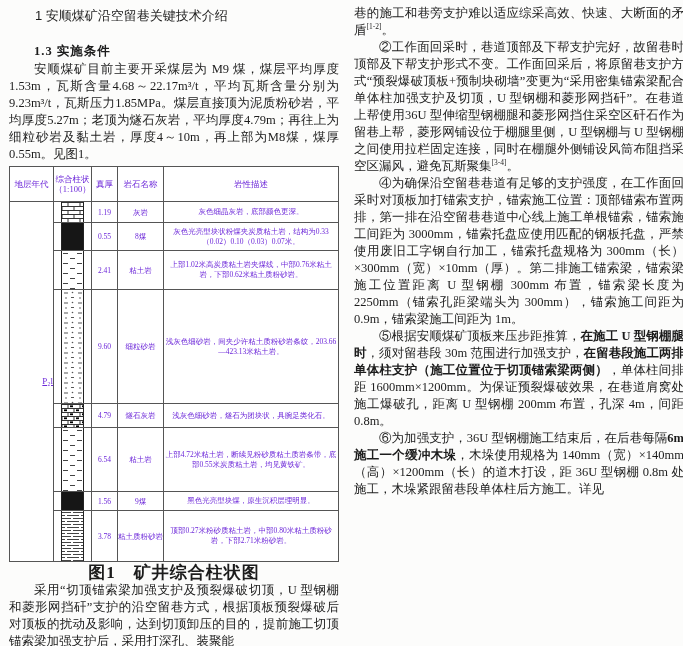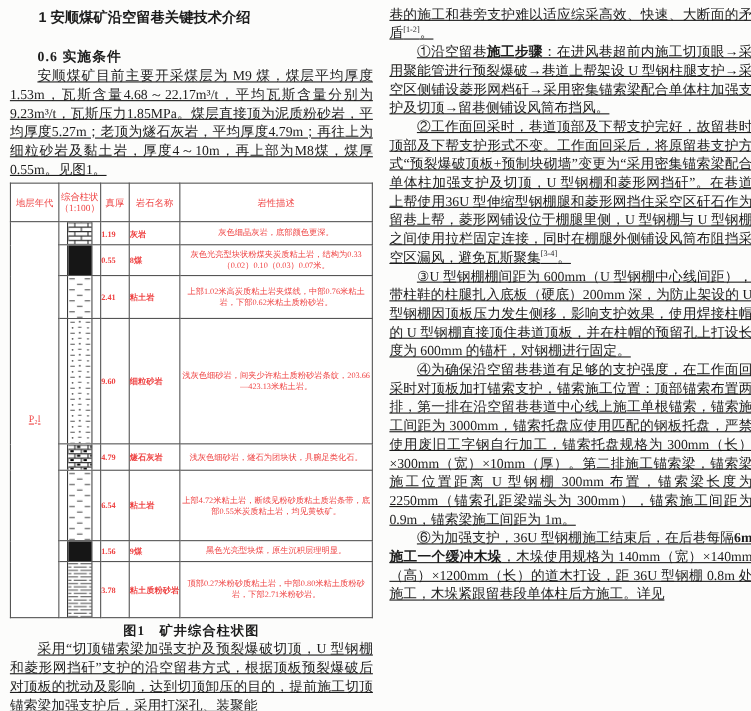--- a/index.html
+++ b/index.html
@@ -4,56 +4,56 @@
 <style>
   html,body{margin:0;padding:0;}
   body{
     width:683px;height:646px;overflow:hidden;
     background:#fcfcfb;color:#1c1c1c;
     font-family:"Liberation Serif","DejaVu Serif",serif;
     font-size:12.5px;line-height:17px;
   }
   .page{display:flex;gap:15px;padding:5px 9px 0 9px;box-sizing:border-box;}
   .col{width:330px;flex:0 0 330px;}
-  p{margin:0;text-align:justify;text-decoration:underline;}
+  p{margin:0;text-align:justify;}
   .indent{text-indent:2em;}
   .cont{text-indent:0;}
   sup{font-size:7.5px;line-height:0;}
   b{font-weight:bold;}
   .sec-h1{
     font-family:"Liberation Sans","DejaVu Sans",sans-serif;
-    font-weight:bold;font-size:13px;line-height:18px;
+    font-weight:normal;font-size:13px;line-height:18px;
     margin:2px 0 17px 2em;
   }
   .sec-h2{
     font-weight:bold;font-size:12.5px;line-height:18px;
     margin:1px 0 1px 2em;letter-spacing:1px;
   }
   figure{margin:3px 0 1px 0;}
   table.strat{
     border-collapse:collapse;table-layout:fixed;width:100%;
-    font-family:"Liberation Serif","DejaVu Serif",serif;color:#ef4444;
+    font-family:"Liberation Serif","DejaVu Serif",serif;color:#6d28d9;
     background:#fff;
   }
   table.strat th,table.strat td{border:1px solid #555;padding:0;}
   table.strat th{
     font-weight:normal;font-size:8.5px;line-height:10px;height:34px;
     white-space:pre-line;text-align:center;
   }
-  td.era{font-size:9px;text-align:center;vertical-align:middle;text-decoration:underline;}
+  td.era{font-size:9px;text-align:right;vertical-align:middle;text-decoration:underline;}
   td.strip-cell{padding:0;vertical-align:top;}
   .strip{
     width:64%;margin:0 auto;box-sizing:border-box;
     border-left:1px solid #222;border-right:1px solid #222;
   }
   .strip svg{display:block;width:100%;height:100%;}
-  td.thick,td.rock{font-size:7.5px;vertical-align:middle;line-height:9px;font-weight:bold;}
+  td.thick,td.rock{font-size:7.5px;text-align:center;vertical-align:middle;line-height:9px;}
   td.desc{font-size:7.5px;text-align:center;vertical-align:middle;line-height:10px;padding:1px 3px;}
   figcaption{
-    text-align:center;font-weight:bold;font-size:12px;line-height:16px;
+    text-align:center;font-weight:bold;font-size:17px;line-height:16px;
     letter-spacing:1px;margin-top:3px;
   }
   .hidden-defs{position:absolute;width:0;height:0;}
 </style>
 </head>
 <body>
 
 <svg class="hidden-defs" aria-hidden="true">
   <defs>
     <pattern id="p-brick" width="12" height="8" patternUnits="userSpaceOnUse">
@@ -80,21 +80,21 @@
       <rect width="14" height="6" fill="#ffffff"></rect>
       <path d="M0 1.5 H9 M11 1.5 H14 M0 4.5 H3 M5 4.5 H14" stroke="#444" stroke-width="1" fill="none"></path>
     </pattern>
   </defs>
 </svg>
 
 <div class="page">
 
   <div class="col">
     <div class="sec-h1">1 安顺煤矿沿空留巷关键技术介绍</div>
-    <div class="sec-h2">0.6 实施条件</div>
+    <div class="sec-h2">1.3 实施条件</div>
     <p class="indent">安顺煤矿目前主要开采煤层为 M9 煤，煤层平均厚度1.53m，瓦斯含量4.68～22.17m³/t，平均瓦斯含量分别为9.23m³/t，瓦斯压力1.85MPa。煤层直接顶为泥质粉砂岩，平均厚度5.27m；老顶为燧石灰岩，平均厚度4.79m；再往上为细粒砂岩及黏土岩，厚度4～10m，再上部为M8煤，煤厚0.55m。见图1。</p>
 
     <figure>
       <table class="strat">
         <colgroup>
           <col style="width:44px">
             <col style="width:38px">
             <col style="width:26px">
             <col style="width:46px">
             <col>
@@ -210,20 +210,19 @@
           </tbody>
       </table>
       <figcaption>图1　矿井综合柱状图</figcaption>
     </figure>
 
     <p class="indent">采用“切顶锚索梁加强支护及预裂爆破切顶，U 型钢棚和菱形网挡矸”支护的沿空留巷方式，根据顶板预裂爆破后对顶板的扰动及影响，达到切顶卸压的目的，提前施工切顶锚索梁加强支护后，采用打深孔、装聚能</p>
   </div>
 
   <div class="col">
       <p class="cont"><span>巷的施工和巷旁支护难以适应综采高效、快速、大断面的矛盾</span><sup>[1-2]</sup><span>。</span></p>
-      <p class="indent"><span>①沿空留巷</span><b>施工步骤</b><span>：在进风巷超前内施工切顶眼→采用聚能管进行预裂爆破→巷道上帮架设 U 型钢柱腿支护→采空区侧铺设菱形网档矸→采用密集锚索梁配合单体柱加强支护及切顶→留巷侧铺设风筒布挡风。</span></p>
       <p class="indent"><span>②工作面回采时，巷道顶部及下帮支护完好，故留巷时顶部及下帮支护形式不变。工作面回采后，将原留巷支护方式“预裂爆破顶板+预制块砌墙”变更为“采用密集锚索梁配合单体柱加强支护及切顶，U 型钢棚和菱形网挡矸”。在巷道上帮使用36U 型伸缩型钢棚腿和菱形网挡住采空区矸石作为留巷上帮，菱形网铺设位于棚腿里侧，U 型钢棚与 U 型钢棚之间使用拉栏固定连接，同时在棚腿外侧铺设风筒布阻挡采空区漏风，避免瓦斯聚集</span><sup>[3-4]</sup><span>。</span></p>
-      <p class="indent"><span>③U 型钢棚棚间距为 600mm（U 型钢棚中心线间距），带柱鞋的柱腿扎入底板（硬底）200mm 深，为防止架设的 U 型钢棚因顶板压力发生侧移，影响支护效果，使用焊接柱帽的 U 型钢棚直接顶住巷道顶板，并在柱帽的预留孔上打设长度为 600mm 的锚杆，对钢棚进行固定。</span></p>
       <p class="indent"><span>④为确保沿空留巷巷道有足够的支护强度，在工作面回采时对顶板加打锚索支护，锚索施工位置：顶部锚索布置两排，第一排在沿空留巷巷道中心线上施工单根锚索，锚索施工间距为 3000mm，锚索托盘应使用匹配的钢板托盘，严禁使用废旧工字钢自行加工，锚索托盘规格为 300mm（长）×300mm（宽）×10mm（厚）。第二排施工锚索梁，锚索梁施工位置距离 U 型钢棚 300mm 布置，锚索梁长度为 2250mm（锚索孔距梁端头为 300mm），锚索施工间距为 0.9m，锚索梁施工间距为 1m。</span></p>
+      <p class="indent"><span>⑤根据安顺煤矿顶板来压步距推算，</span><b>在施工 U 型钢棚腿时</b><span>，须对留巷段 30m 范围进行加强支护，</span><b>在留巷段施工两排单体柱支护（施工位置位于切顶锚索梁两侧）</b><span>，单体柱间排距 1600mm×1200mm。为保证预裂爆破效果，在巷道肩窝处施工爆破孔，距离 U 型钢棚 200mm 布置，孔深 4m，间距 0.8m。</span></p>
       <p class="indent"><span>⑥为加强支护，36U 型钢棚施工结束后，在后巷每隔</span><b>6m 施工一个缓冲木垛</b><span>，木垛使用规格为 140mm（宽）×140mm（高）×1200mm（长）的道木打设，距 36U 型钢棚 0.8m 处施工，木垛紧跟留巷段单体柱后方施工。详见</span></p>
     </div>
 
 </div>
 
 </body></html>

